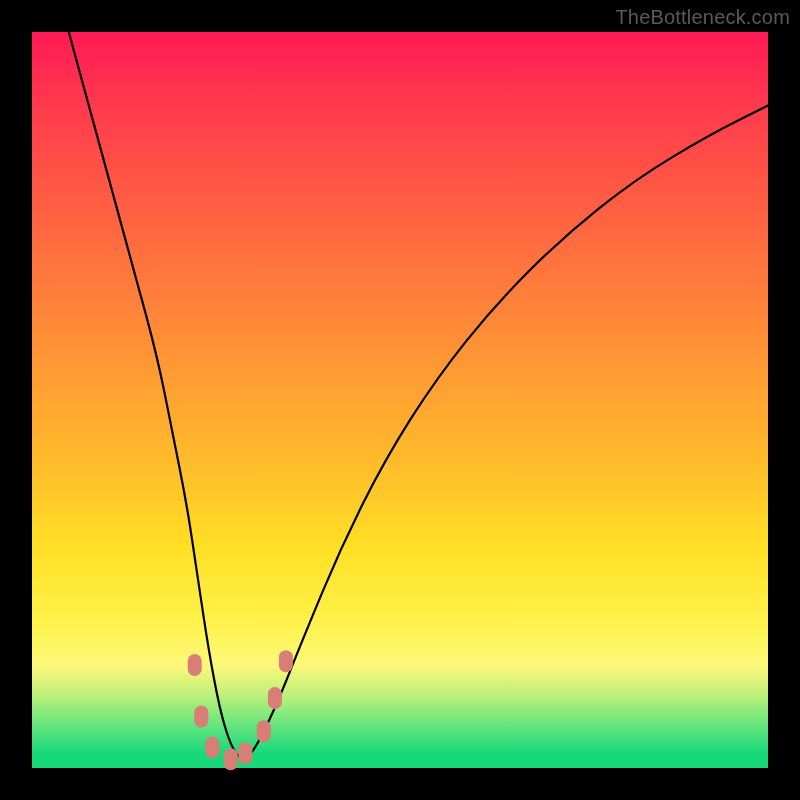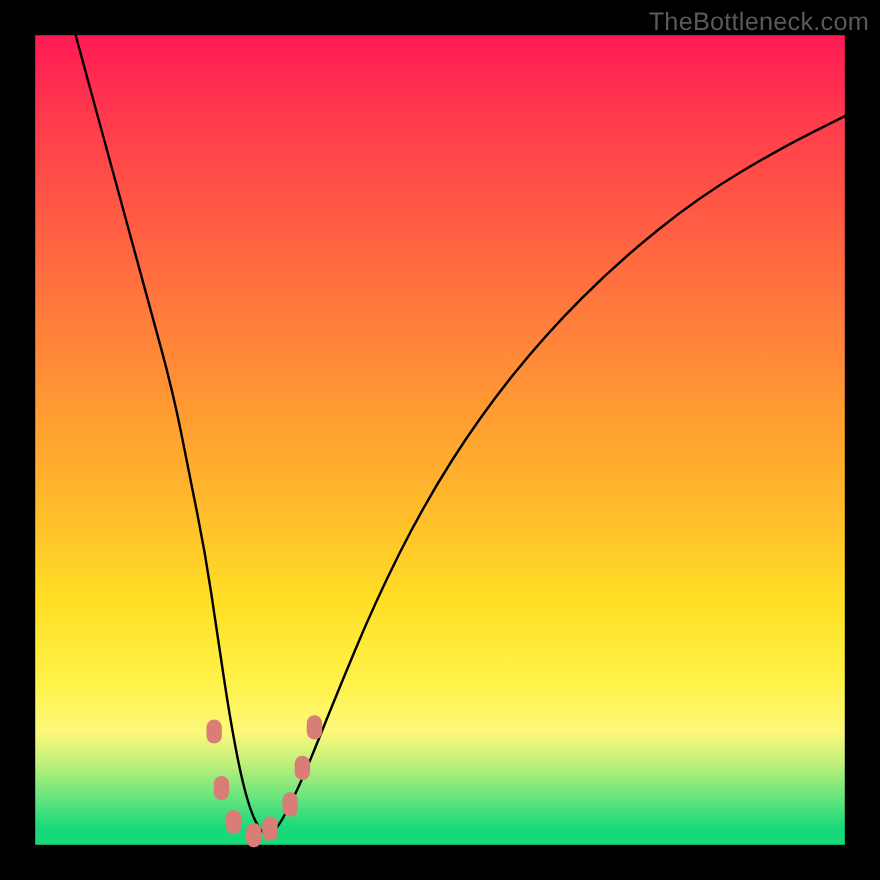--- a/index.html
+++ b/index.html
@@ -40,21 +40,21 @@
       #40df7d 96%,
       #18d97a 98%,
       #18d97a 100%
     );
   }
   .watermark {
     position: absolute;
     top: 6px;
     right: 10px;
     color: #5a5a5a;
-    font-size: 23px;
+    font-size: 20px;
     font-weight: 500;
     letter-spacing: 0.2px;
     user-select: none;
   }
   svg.curve {
     position: absolute;
     left: 0; top: 0;
     width: 736px; height: 736px;
     overflow: visible;
   }

